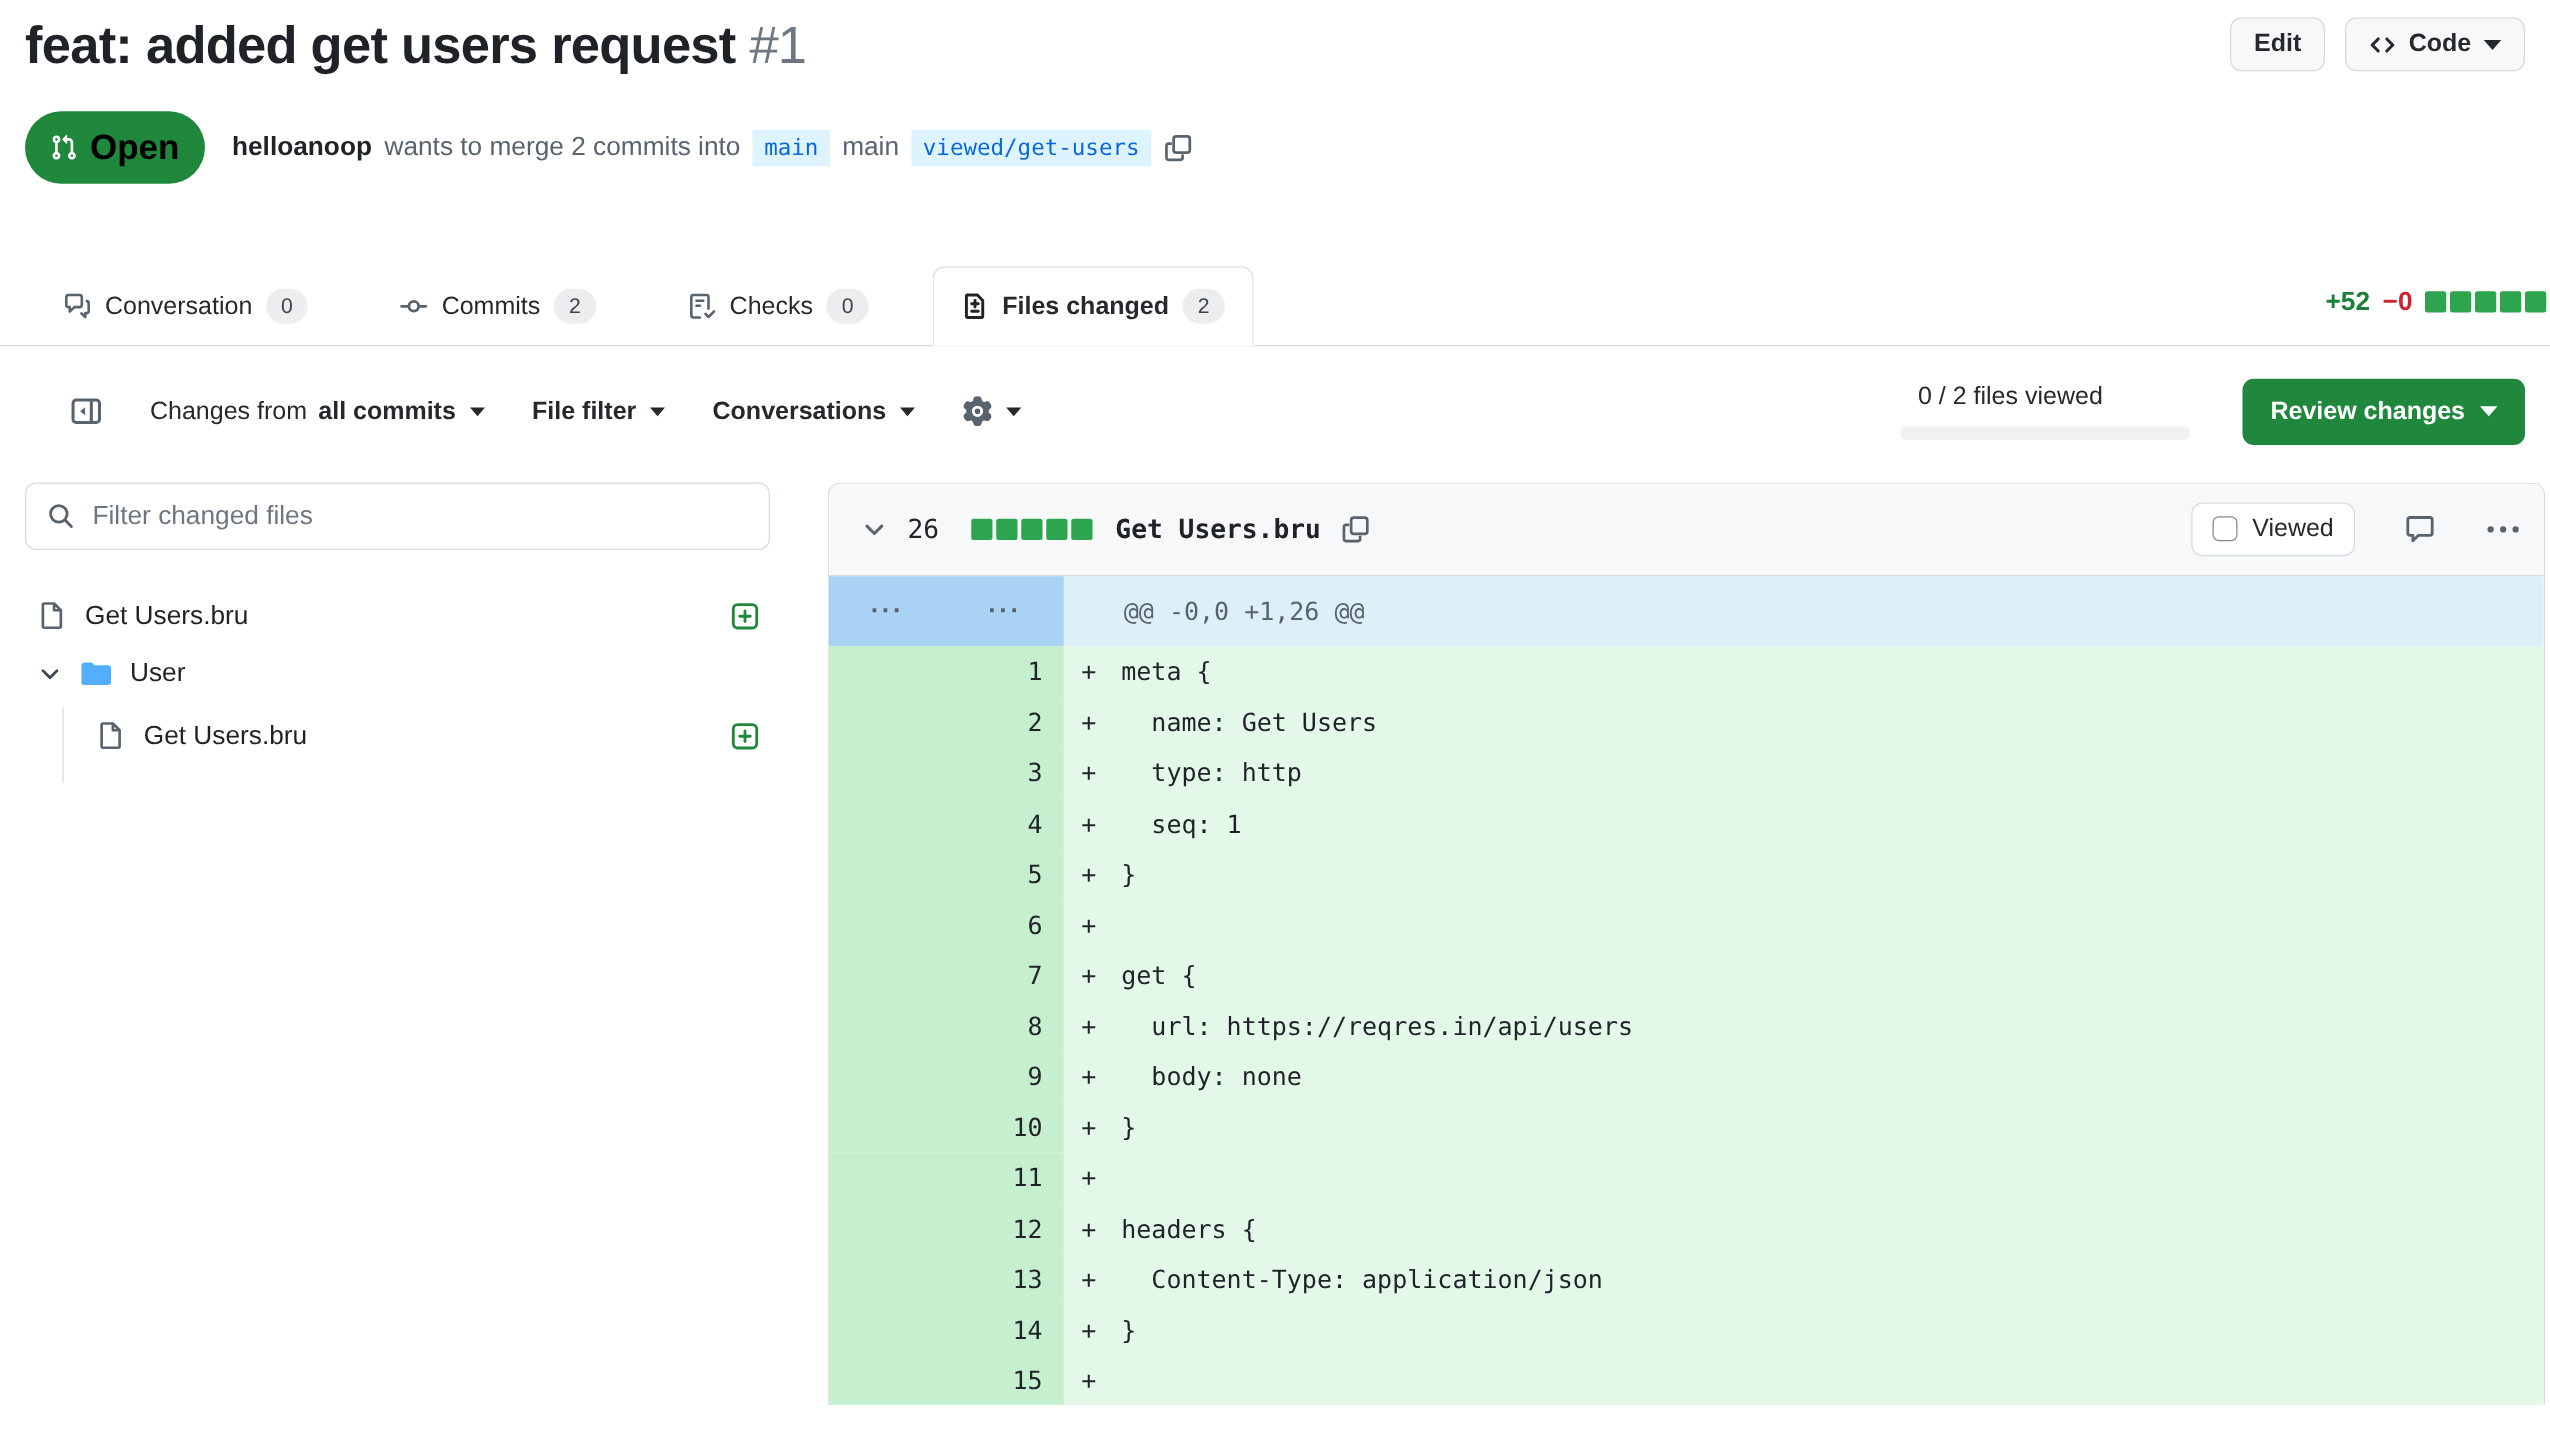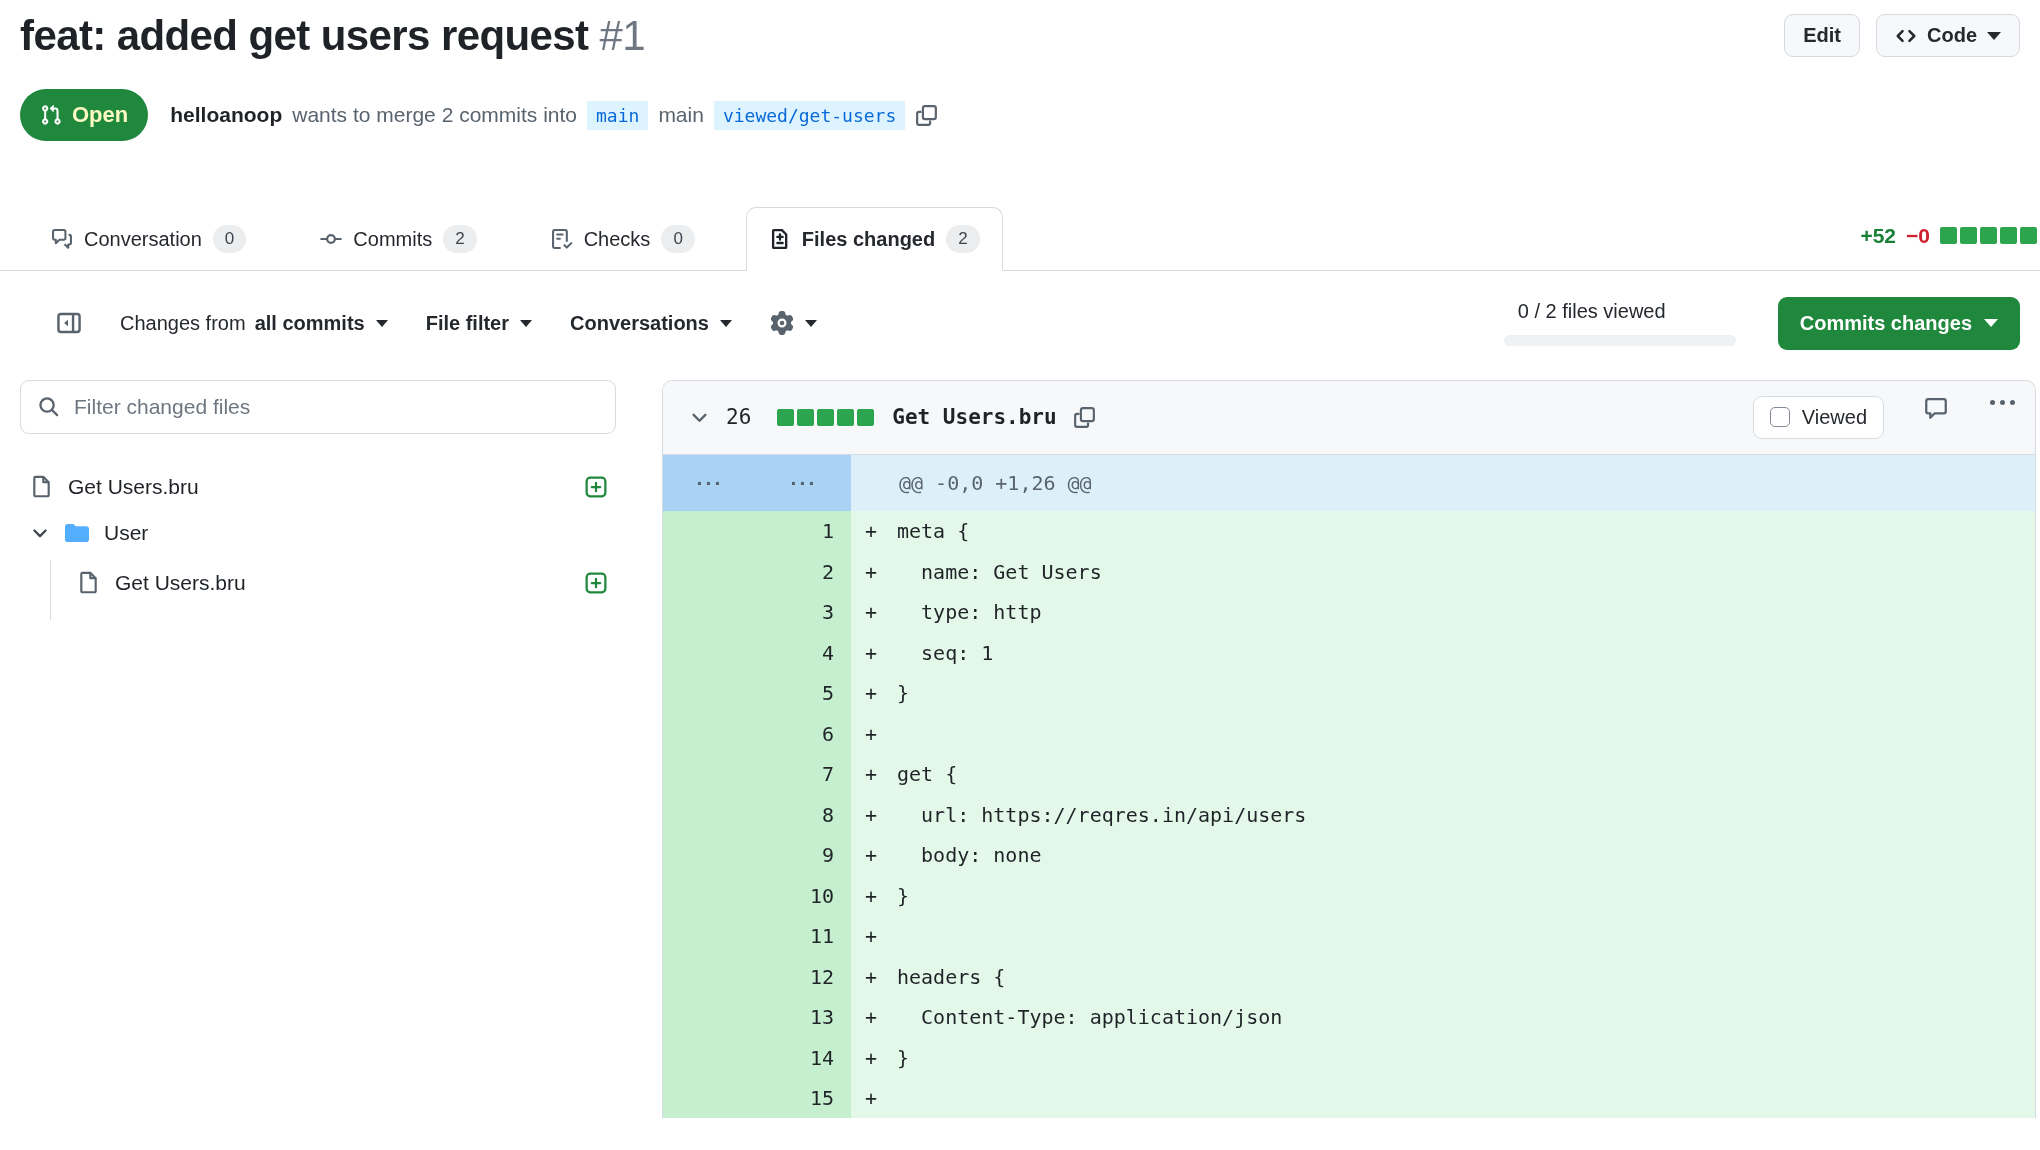--- a/index.html
+++ b/index.html
@@ -20,21 +20,21 @@
     display:inline-flex; align-items:center; gap:10px;
     background:#f6f8fa; border:1.5px solid #d5dbe1; border-radius:9px;
     padding:9px 18px; font-size:20px; font-weight:700; color:#25292e; cursor:pointer;
   }
   .caret { width:0; height:0; border-left:7px solid transparent; border-right:7px solid transparent; border-top:8px solid currentColor; display:inline-block; }
 
   
   .pr-status { display:flex; align-items:center; gap:22px; padding:28px 20px 0 20px; }
   .state-badge {
     display:inline-flex; align-items:center; gap:10px;
-    background:#1f883d; color:#fef9c3; font-size:22px; font-weight:700;
+    background:#1f883d; color:#000000; font-size:28px; font-weight:700;
     padding:13px 20px; border-radius:999px;text-align:right;
   }
   .status-text { font-size:21px; color:#59636e; display:flex; align-items:center; gap:10px; flex-wrap:nowrap; }
   .status-author { color:#1f2328; font-weight:700; text-decoration:none; }
   .branch-ref {
     font-family:"DejaVu Sans Mono", monospace; font-size:18px;
     color:#0969da; background:#ddf4ff; padding:4px 9px; border-radius:0; text-decoration:none;
   }
   .icon-btn { background:none; border:none; cursor:pointer; color:#59636e; padding:0; display:inline-flex; }
 
@@ -92,21 +92,21 @@
   .tree-chevron { color:#3d444d; flex:none; }
   .tree-children { margin-left:30px; border-left:1.5px solid #d5dbe1; padding-left:26px; margin-top:4px; padding-bottom:14px; }
   .diff-added-icon { color:#1f883d; flex:none; }
 
   
   .diff-panel { flex:1; border:1.5px solid #d5dbe1; border-bottom:none; border-radius:10px 10px 0 0; overflow:hidden; background:#fff; }
   .diff-file-header { display:flex; align-items:center; gap:16px; background:#f6f8fa; border-bottom:1.5px solid #d5dbe1; padding:15px 18px 15px 26px; }
   .diff-chevron { color:#59636e; cursor:pointer; background:none; border:none; display:inline-flex; }
   .diff-count { font-family:"DejaVu Sans Mono",monospace; font-size:21px; color:#1f2328; }
   .diff-file-name { font-family:"DejaVu Sans Mono",monospace; font-size:21px; font-weight:700; color:#1f2328; margin-left:2px; }
-  .diff-header-right { margin-left:auto; display:flex; align-items:flex-start; gap:40px; }
+  .diff-header-right { margin-left:auto; display:flex; align-items:center; gap:40px; }
   .viewed-btn { display:inline-flex; align-items:center; gap:12px; background:#fff; border:1.5px solid #d5dbe1; border-radius:9px; padding:9px 16px; font-size:20px; color:#25292e; cursor:pointer; }
   .checkbox { width:20px; height:20px; border:1.7px solid #818b98; border-radius:5px; background:#fff; display:inline-block; }
   .kebab { display:flex; gap:5px; padding:4px 2px; background:none; border:none; cursor:pointer; }
   .kebab i { width:5px; height:5px; border-radius:50%; background:#59636e; }
 
   .hunk-row { display:flex; height:56px; background:#ddf0fa; }
   .gutter { width:188px; flex:none; }
   .hunk-gutter { background:#a9d2f5; display:flex; align-items:center; }
   .hunk-expander { flex:1; text-align:center; color:#57606a; font-size:21px; letter-spacing:2px; font-weight:700; background:none; border:none; cursor:pointer; line-height:1; }
   .hunk-text { display:flex; align-items:center; padding-left:48px; font-family:"DejaVu Sans Mono",monospace; font-size:20px; color:#59636e; }
@@ -251,21 +251,21 @@
     </button>
   </div>
   <div class="toolbar-right">
     <div class="files-viewed">
       <div class="files-viewed-label">0 / 2 files viewed</div>
       <div class="progress-track">
           <div class="progress-fill"></div>
         </div>
     </div>
     <button class="review-btn">
-      <span>Commits changes</span>
+      <span>Review changes</span>
       <span class="caret"></span>
     </button>
   </div>
 </div>
 
 <div class="content">
 
   <aside class="sidebar">
     <div class="filter-box">
       <span>

